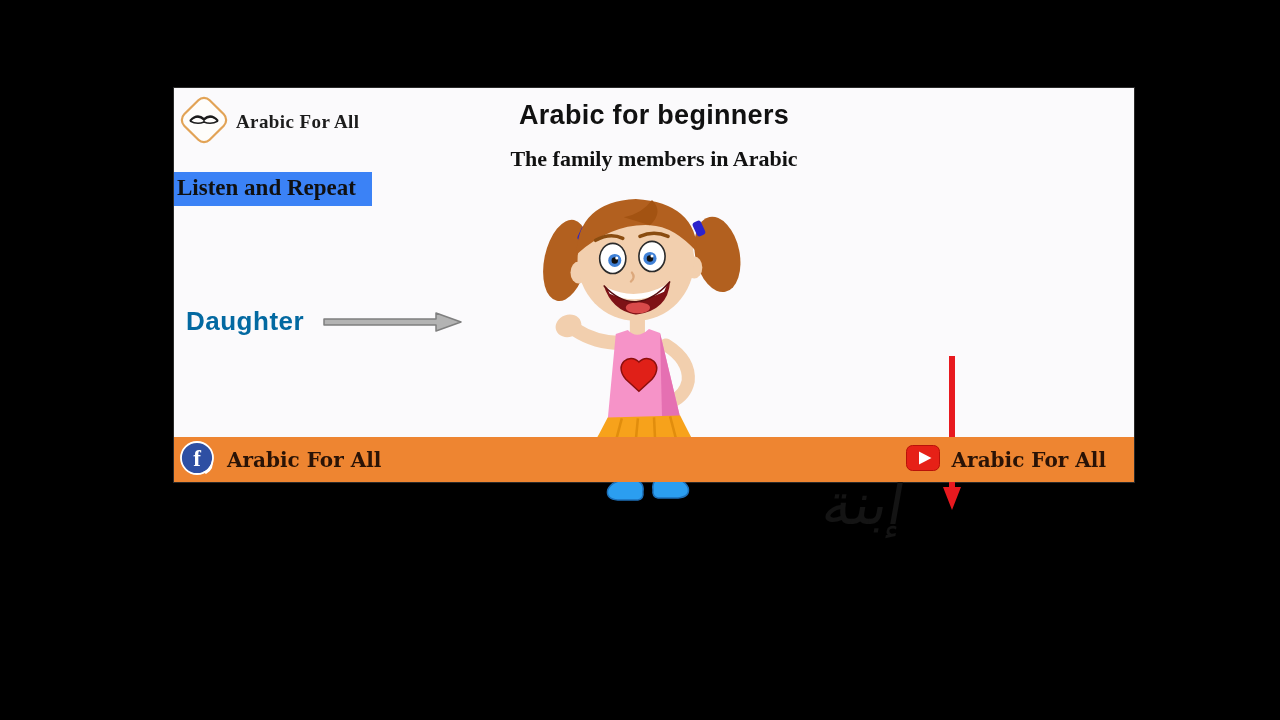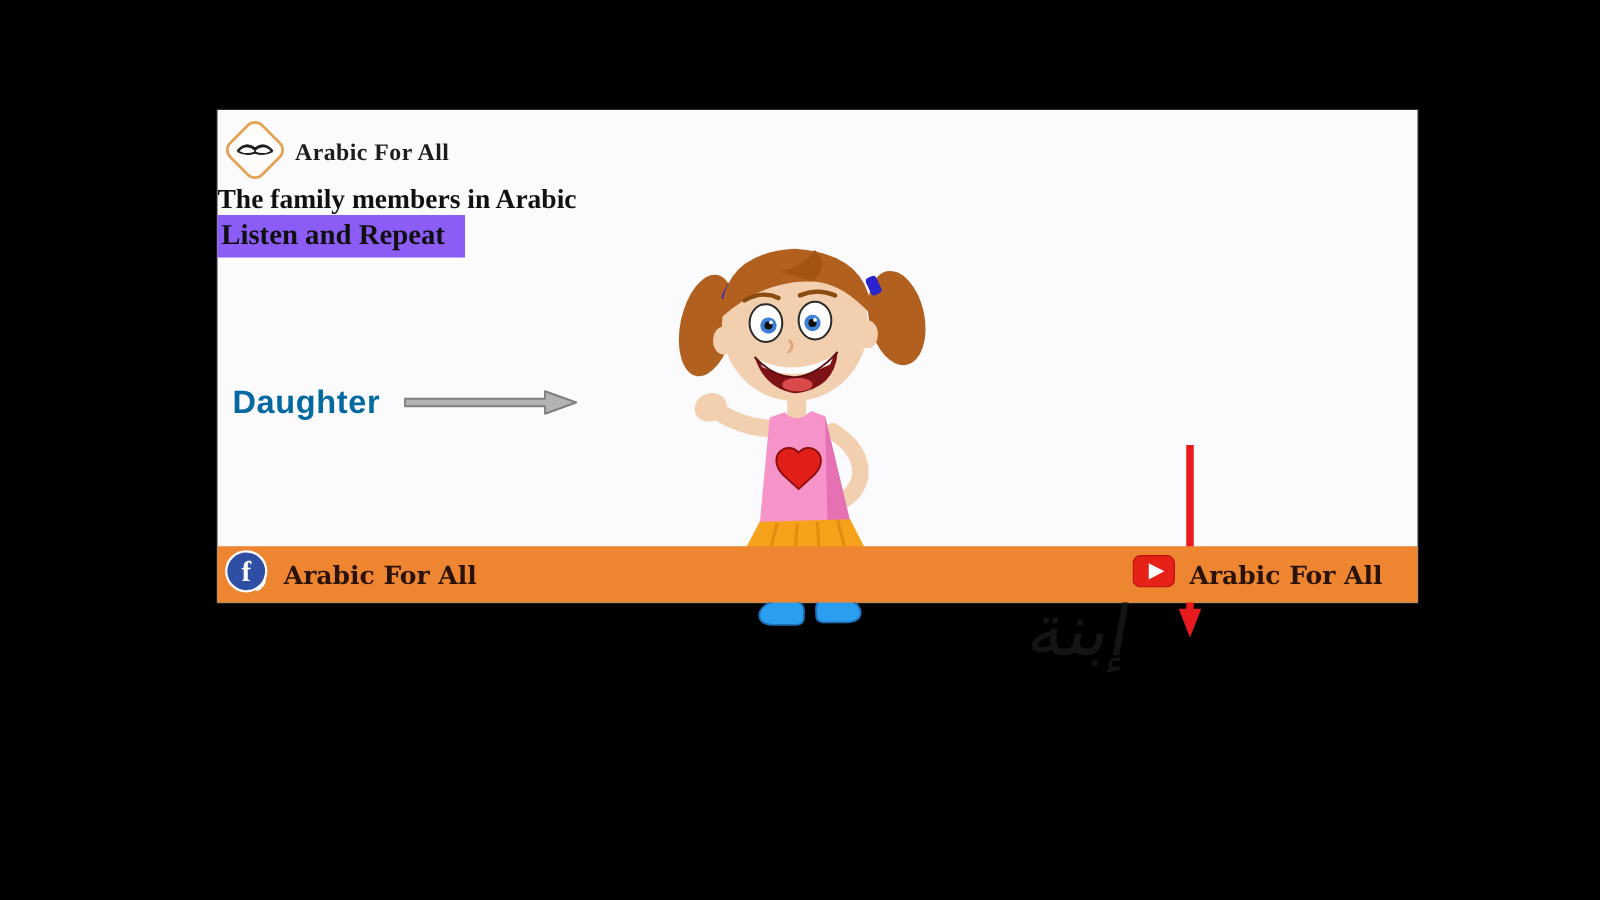--- a/index.html
+++ b/index.html
@@ -28,28 +28,28 @@
     letter-spacing: 0.4px;
   }
   .title {
     position: absolute; left: 0; top: 12px; width: 100%;
     text-align: center;
     font-weight: bold; font-size: 27px; color: #111;
     letter-spacing: 0.3px;
   }
   .subtitle {
     position: absolute; left: 0; top: 58px; width: 100%;
-    text-align: left;
+    text-align: center;
     font-family: "Liberation Serif", serif;
     font-weight: bold; font-size: 22px; color: #111;
   }
   .listen {
     position: absolute; left: 0; top: 84px;
     display: inline-block;
-    background: #8b5cf6;
+    background: #3b82f6;
     font-family: "Liberation Serif", serif;
     font-weight: bold; font-size: 23px; color: #101010;
     padding: 3px 16px 5px 3px;
   }
   
   .english-word {
     position: absolute; left: 12px; top: 218px;
     font-weight: bold; font-size: 26px; color: #0369a1;
     letter-spacing: 0.5px;
   }
@@ -95,20 +95,21 @@
         <rect x="10" y="10" width="36" height="36" rx="8" fill="#fefdfb" stroke="#e2a356" stroke-width="2.2" transform="rotate(45 28 28)"></rect>
         <path d="M14 29 Q21 21 28 27 Q35 21 42 29" stroke="#1d1d1d" stroke-width="2" fill="none"></path>
         <path d="M16 27 Q22 23 28 28 Q34 23 40 27" stroke="#1d1d1d" stroke-width="1.2" fill="none"></path>
         <path d="M14 29 Q21 33 28 30 Q35 33 42 29" stroke="#1d1d1d" stroke-width="1.6" fill="none"></path>
         <path d="M28 27 L28 31" stroke="#1d1d1d" stroke-width="1.2"></path>
       </svg>
     </span>
     <span class="logo-label">Arabic For All</span>
   </div>
 
+  <div class="title">Arabic for beginners</div>
   <div class="subtitle">The family members in Arabic</div>
 
   <div class="listen">Listen and Repeat</div>
 
   <div class="english-word">Daughter</div>
 
   <span class="h-arrow">
     <svg width="142" height="26" viewBox="0 0 142 26">
       <polygon points="2,10 114,10 114,4 139,13 114,22 114,16 2,16" fill="#b3b3b3" stroke="#7f7f7f" stroke-width="1.5" stroke-linejoin="round"></polygon>
     </svg>

